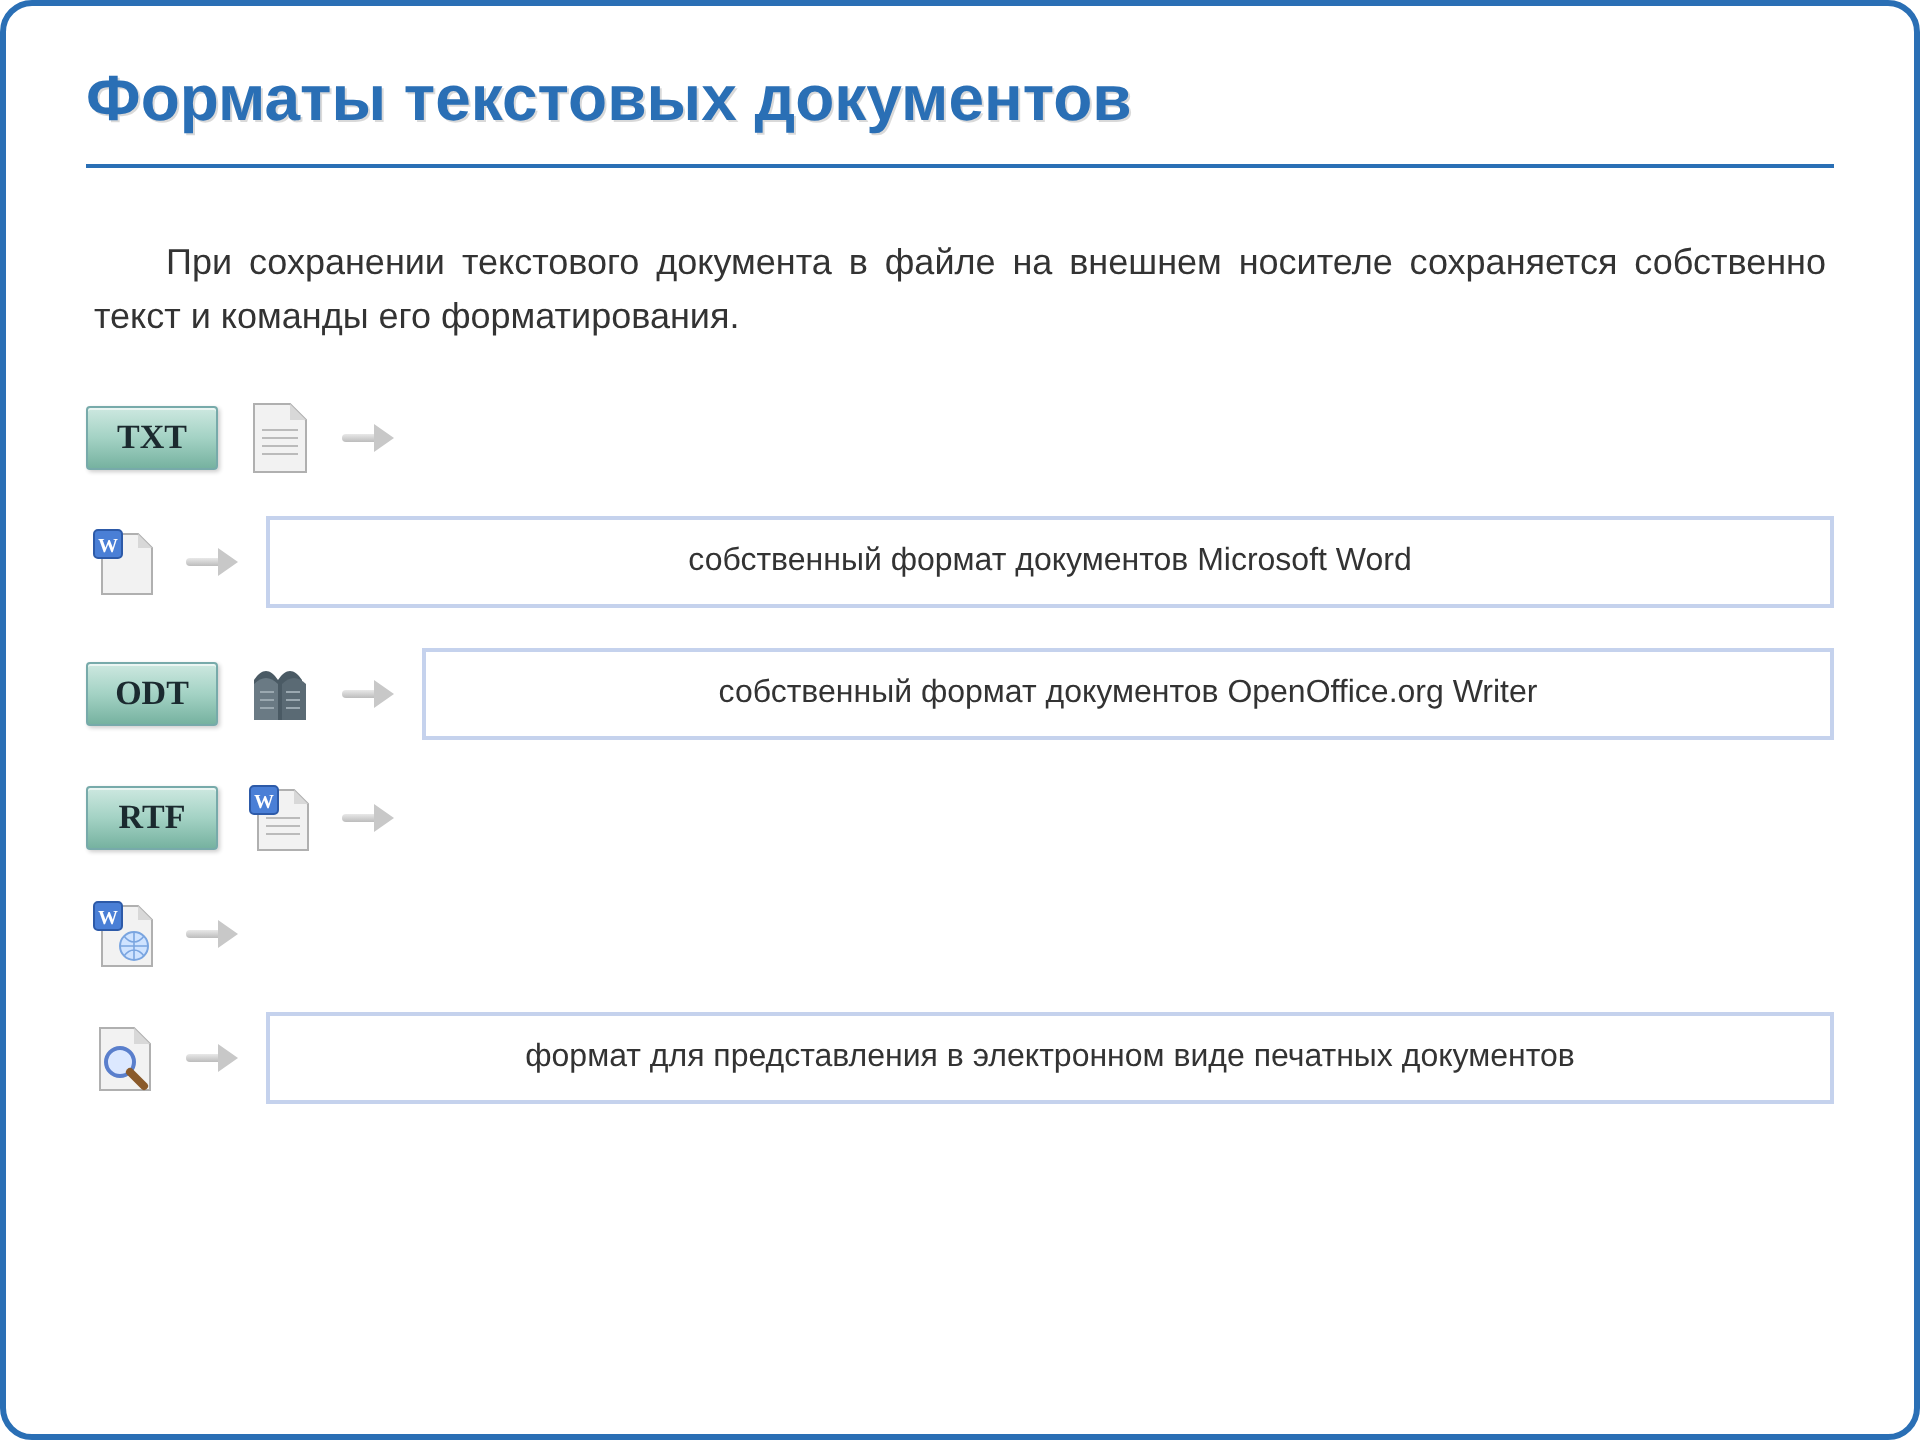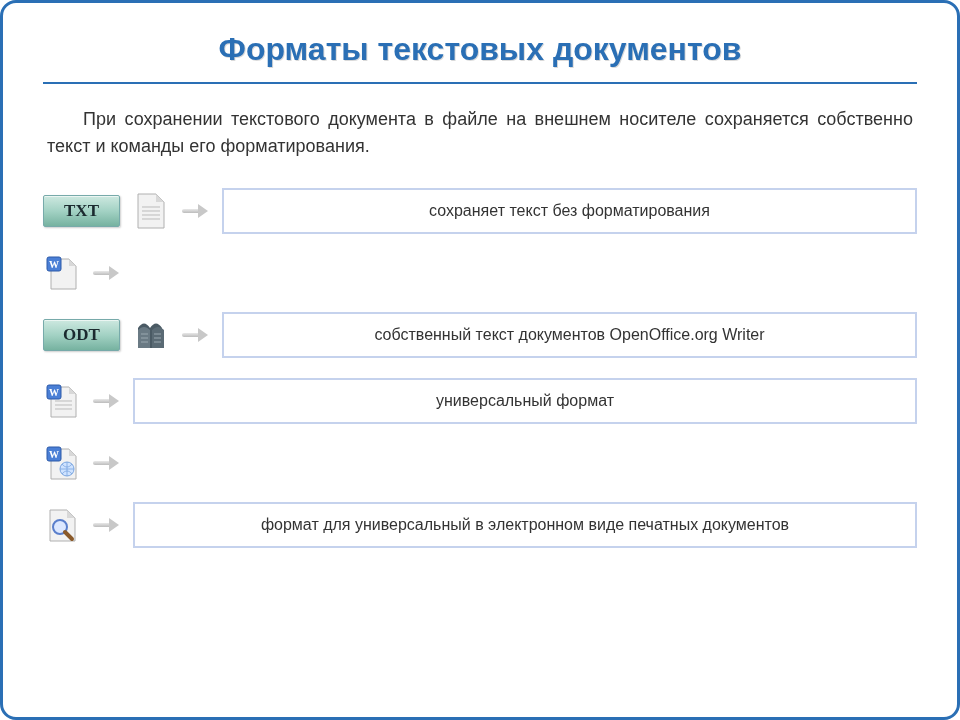--- a/index.html
+++ b/index.html
@@ -10,45 +10,46 @@
     border-radius: 16px;
     font-family: Verdana, Geneva, sans-serif;
     padding: 20px 40px 30px 40px;
     overflow: hidden;
   }
   .title {
     color: #2a6fb5;
     font-family: "Comic Sans MS", cursive, sans-serif;
     font-size: 32px;
     font-weight: bold;
-    text-align: center;
+    text-align: left;
     padding: 8px 0 14px 0;
     border-bottom: 2px solid #2a6fb5;
     text-shadow: 1px 1px 0 rgba(0,0,0,0.15);
   }
   .intro {
     color: #333;
     font-size: 18px;
     line-height: 1.5;
     text-align: justify;
     text-indent: 2em;
     padding: 22px 4px 28px 4px;
+    margin-top: 12px;
   }
   .rows {
     display: flex;
     flex-direction: column;
     gap: 20px;
   }
   .row {
     display: flex;
     align-items: center;
     gap: 12px;
   }
   .badge {
-    width: 77px; height: 32px;
+    width: 66px; height: 32px;
     background: linear-gradient(to bottom, #cde8e0 0%, #a3d2c4 50%, #76b2a0 100%);
     border: 1px solid #7aa;
     display: flex; align-items: center; justify-content: center;
     color: #1b2a2f;
     font-family: "Times New Roman", serif;
     font-weight: bold;
     font-size: 17px;
     box-shadow: inset 0 1px 0 rgba(255,255,255,0.6), 1px 1px 2px rgba(0,0,0,0.2);
     border-radius: 2px;
     flex-shrink: 0;
@@ -113,72 +114,72 @@
           <path class="ic-fold" d="M21 1l8 8h-8z"></path>
           <g stroke="#bbb" stroke-width="1">
             <line x1="7" y1="14" x2="25" y2="14"></line>
             <line x1="7" y1="18" x2="25" y2="18"></line>
             <line x1="7" y1="22" x2="25" y2="22"></line>
             <line x1="7" y1="26" x2="25" y2="26"></line>
           </g>
         </svg>
     </div>
     <div class="arrow"></div>
-    <div class="desc">сохраняет текст без форматирования</div>
   </div>
 
   <div class="row">
     <div class="icon" title="word-doc-icon">
       <svg width="34" height="36" viewBox="0 0 34 36">
           <path class="ic-page" d="M6 4h18l7 7v23H6z" stroke-width="1"></path>
           <path class="ic-fold" d="M24 4l7 7h-7z"></path>
           <rect x="2" y="2" width="14" height="14" rx="2" fill="#4a7fd6" stroke="#2d5aa8"></rect>
           <text x="9" y="13" text-anchor="middle" font-size="10" font-weight="bold" fill="#fff" font-family="serif">W</text>
         </svg>
     </div>
     <div class="arrow"></div>
+    <div class="desc">собственный формат документов Microsoft Word</div>
   </div>
 
   <div class="row">
     <div class="badge">ODT</div>
     <div class="icon" title="openoffice-icon">
       <svg width="34" height="34" viewBox="0 0 34 34">
           <path d="M4 30V10c4-6 8-6 12 0 4-6 8-6 12 0v20H4z" fill="#4a5a64"></path>
           <path d="M4 30V12c4-4 8-4 12 0v18H4z" fill="#6a7a84"></path>
           <path d="M18 30V12c4-4 8-4 12 0v18H18z" fill="#5a6a74"></path>
           <g stroke="#9aa8b0" stroke-width="1">
             <line x1="7" y1="16" x2="14" y2="16"></line>
             <line x1="7" y1="20" x2="14" y2="20"></line>
             <line x1="7" y1="24" x2="14" y2="24"></line>
             <line x1="20" y1="16" x2="27" y2="16"></line>
             <line x1="20" y1="20" x2="27" y2="20"></line>
             <line x1="20" y1="24" x2="27" y2="24"></line>
           </g>
         </svg>
     </div>
     <div class="arrow"></div>
-    <div class="desc">собственный текст документов OpenOffice.org Writer</div>
-  </div>
-
-  <div class="row">
+    <div class="desc">собственный формат документов OpenOffice.org Writer</div>
+  </div>
+
+  <div class="row">
+    <div class="badge">RTF</div>
     <div class="icon" title="word-rtf-icon">
       <svg width="34" height="36" viewBox="0 0 34 36">
           <path class="ic-page" d="M6 4h18l7 7v23H6z" stroke-width="1"></path>
           <path class="ic-fold" d="M24 4l7 7h-7z"></path>
           <g stroke="#bbb" stroke-width="1">
             <line x1="10" y1="18" x2="27" y2="18"></line>
             <line x1="10" y1="22" x2="27" y2="22"></line>
             <line x1="10" y1="26" x2="27" y2="26"></line>
           </g>
           <rect x="2" y="2" width="14" height="14" rx="2" fill="#4a7fd6" stroke="#2d5aa8"></rect>
           <text x="9" y="13" text-anchor="middle" font-size="10" font-weight="bold" fill="#fff" font-family="serif">W</text>
         </svg>
     </div>
     <div class="arrow"></div>
-    <div class="desc">универсальный формат</div>
   </div>
 
   <div class="row">
     <div class="icon" title="word-html-icon">
       <svg width="34" height="36" viewBox="0 0 34 36">
           <path class="ic-page" d="M6 4h18l7 7v23H6z" stroke-width="1"></path>
           <path class="ic-fold" d="M24 4l7 7h-7z"></path>
           <circle cx="22" cy="24" r="7" fill="#cfe3ff" stroke="#7aa5e0"></circle>
           <path d="M15 24h14M22 17v14M17 19c3 4 7 4 10 0M17 29c3-4 7-4 10 0" stroke="#7aa5e0" fill="none" stroke-width="0.8"></path>
           <rect x="2" y="2" width="14" height="14" rx="2" fill="#4a7fd6" stroke="#2d5aa8"></rect>
@@ -191,16 +192,16 @@
   <div class="row">
     <div class="icon" title="magnifier-icon">
       <svg width="34" height="36" viewBox="0 0 34 36">
           <path class="ic-page" d="M5 3h17l8 8v23H5z" stroke-width="1"></path>
           <path class="ic-fold" d="M22 3l8 8h-8z"></path>
           <circle cx="15" cy="20" r="7" fill="#dce8ff" stroke="#5a7fcc" stroke-width="2"></circle>
           <line x1="20" y1="25" x2="27" y2="32" stroke="#8a5a2a" stroke-width="4" stroke-linecap="round"></line>
         </svg>
     </div>
     <div class="arrow"></div>
-    <div class="desc">формат для универсальный в электронном виде печатных документов</div>
+    <div class="desc">формат для представления в электронном виде печатных документов</div>
   </div>
 
 </div>
 
 </body></html>

